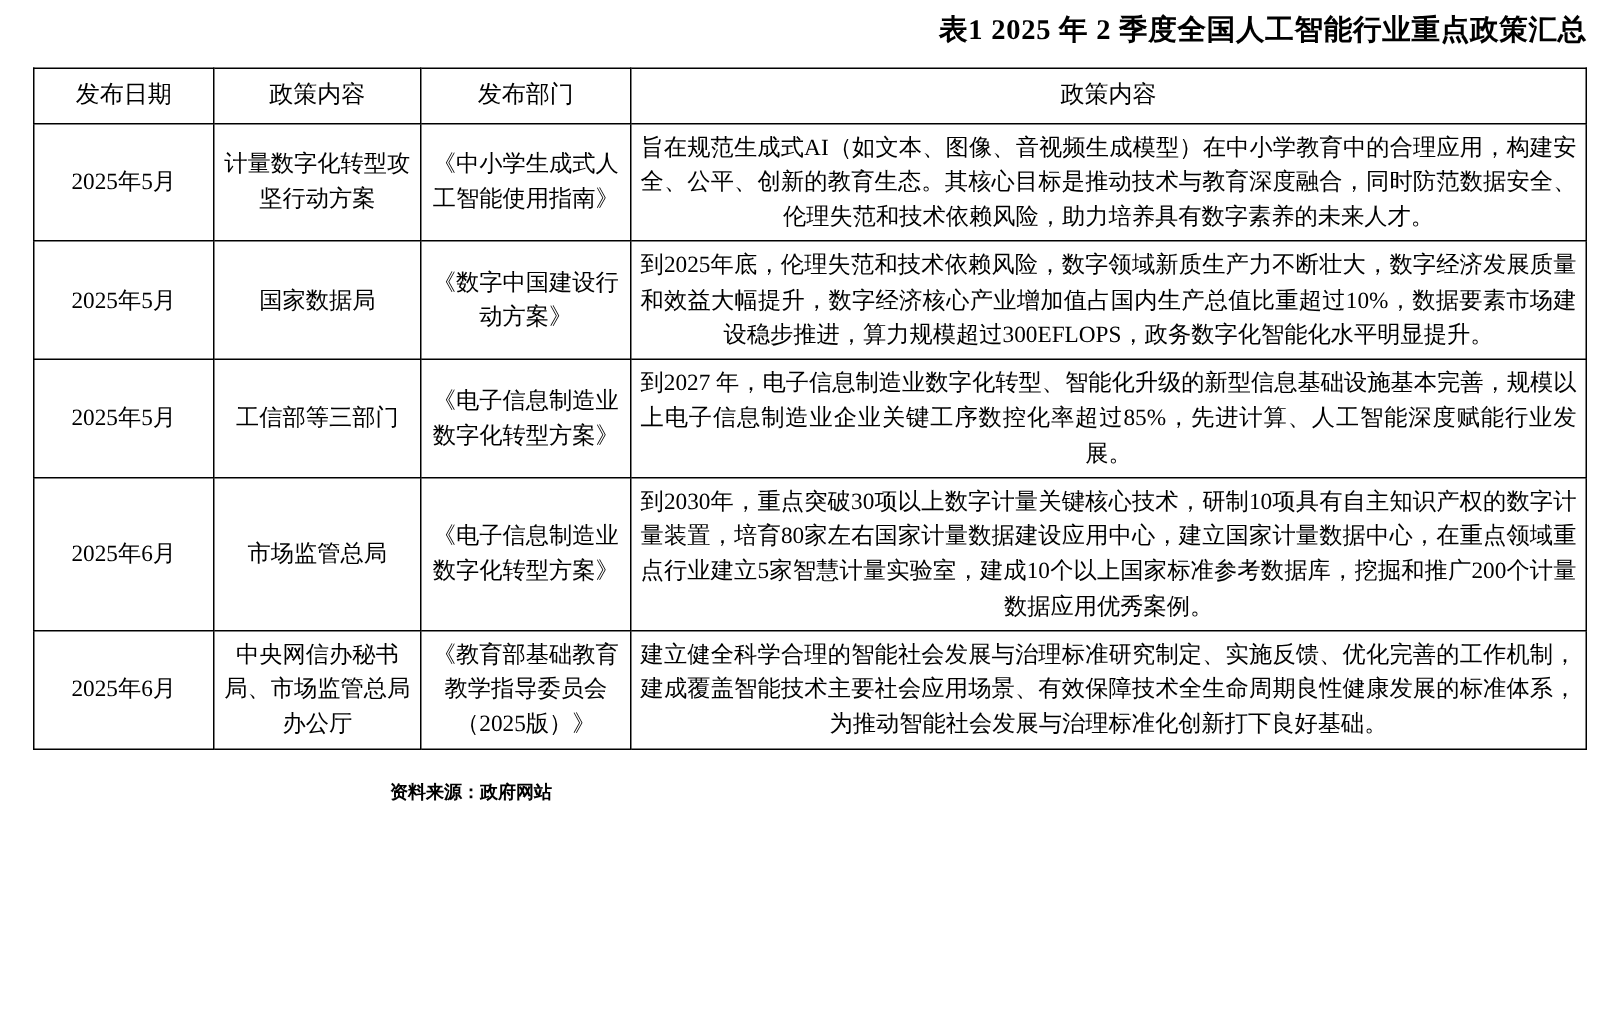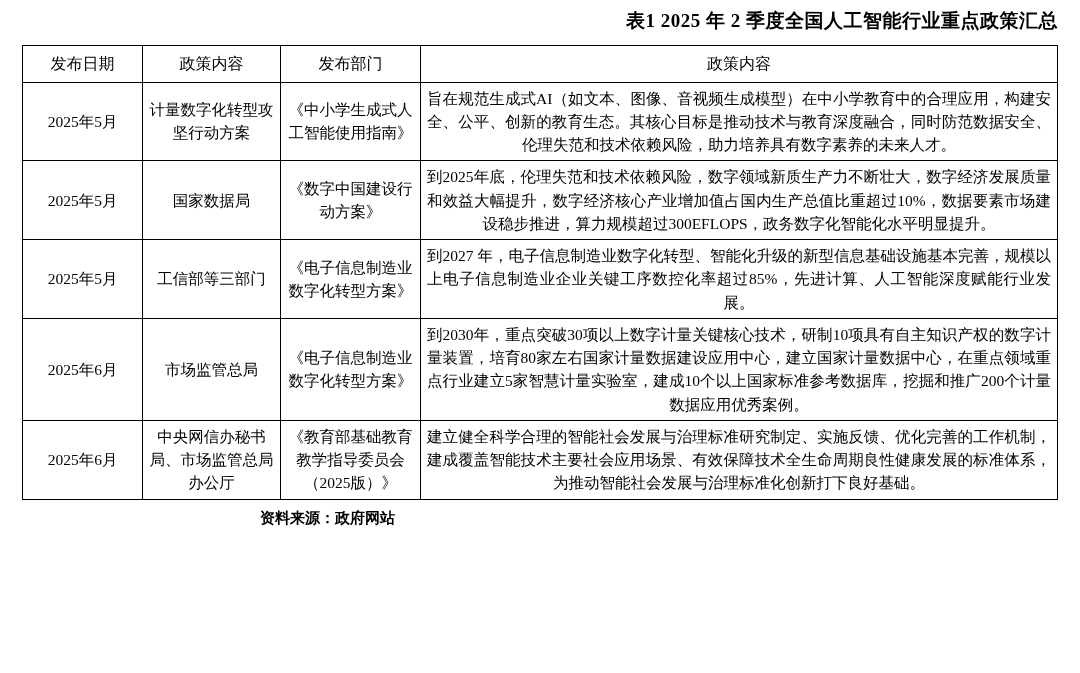--- a/index.html
+++ b/index.html
@@ -59,23 +59,23 @@
   td.cell-name,
   td.cell-dept {
     text-align: center;
   }
   td.cell-content {
     text-align: justify;
     text-align-last: center;
     padding: 6px 10px;
   }
   .source {
-    margin-top: 9px;
+    margin-top: 20px;
     padding-left: 238px;
-    font-size: 15px;
+    font-size: 12px;
     font-weight: bold;
   }
 </style>
 </head>
 <body>
 
 <div class="page">
 
   <div class="doc-title">表1  2025 年 2 季度全国人工智能行业重点政策汇总</div>
 

